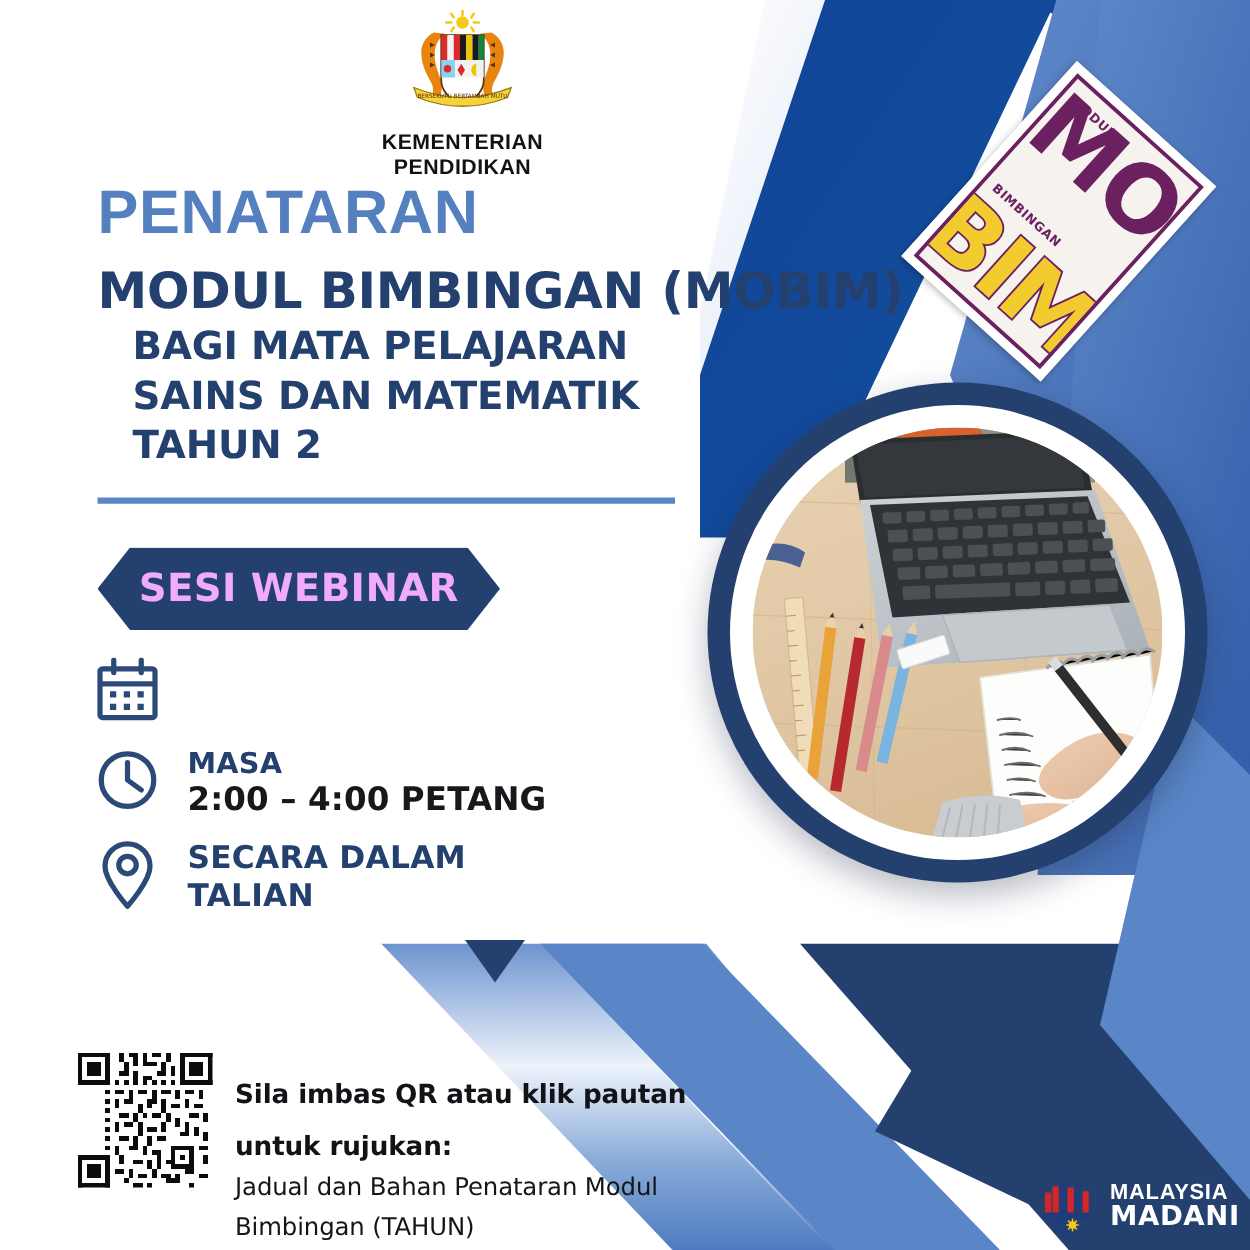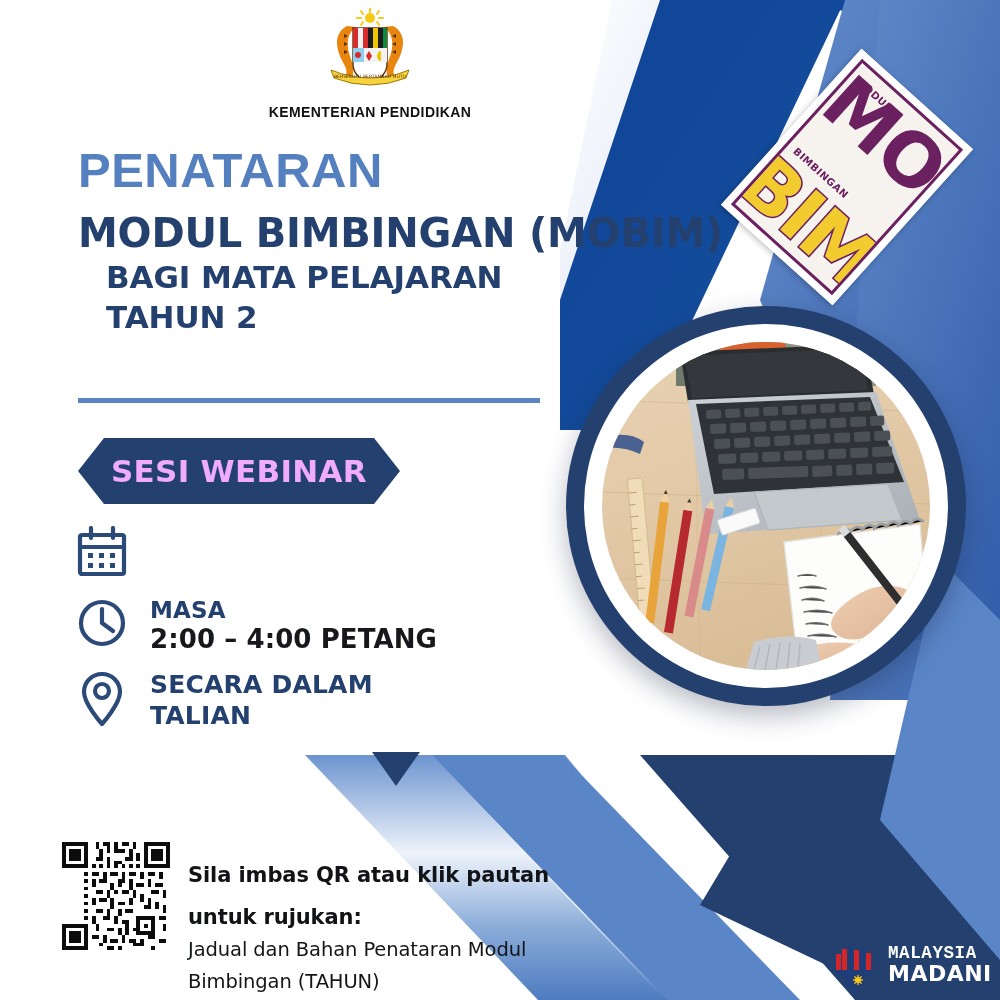--- a/index.html
+++ b/index.html
@@ -21,21 +21,21 @@
   .bg-layer { position: absolute; inset: 0; overflow: hidden; }
 
   
   .crest-block {
     position: absolute; left: 255px; top: 8px;
     width: 230px; text-align: center;
   }
   .crest-svg { display: block; margin: 0 auto; }
   .crest-caption {
     margin-top: 4px;
-    font-size: 14px; font-weight: 700; letter-spacing: .4px;
+    font-size: 17px; font-weight: 700; letter-spacing: .4px;
     color: #111215;
     font-family: "Liberation Sans", sans-serif;
   }
 
   
   .title-block { position: absolute; left: 78px; top: 145px; width: 600px; }
   .t-pen {
     font-size: 49px; font-weight: 800; letter-spacing: .5px;
     color: #5580bf; line-height: 1.06;
     font-family: Liberation Sans, sans-serif;
@@ -172,21 +172,21 @@
 
   
   .madani {
     position: absolute; left: 833px; top: 940px;
     display: flex; align-items: center;
   }
   .madani-text { margin-left: 7px; }
   .madani-l1 {
     font-size: 17.5px; font-weight: 800; color: #ffffff;
     letter-spacing: .6px; line-height: 1.0;
-    font-family: Liberation Mono, monospace;
+    font-family: Liberation Sans, sans-serif;
   }
   .madani-l2 {
     font-size: 22px; font-weight: 800; color: #ffffff;
     letter-spacing: .5px; line-height: 1.05;
     font-family: "DejaVu Sans", sans-serif;
   }
 </style>
 </head>
 <body>
 
@@ -296,20 +296,21 @@
       <path d="M20 62 q39 16 78 0 l-3 8 q-36 14 -72 0 z" fill="#f6d23c" stroke="#9a7a10" stroke-width="1"></path>
       <text x="59" y="70" text-anchor="middle" font-size="4.6" font-family="DejaVu Sans, sans-serif" fill="#5b3108">BERSEKUTU BERTAMBAH MUTU</text>
     </svg>
     <div class="crest-caption">KEMENTERIAN PENDIDIKAN</div>
   </div>
 
   <div class="title-block">
     <div class="t-pen">PENATARAN</div>
     <div class="t-main">MODUL BIMBINGAN (MOBIM)</div>
     <div class="t-sub">BAGI MATA PELAJARAN</div>
+    <div class="t-sub">SAINS DAN MATEMATIK</div>
     <div class="t-sub">TAHUN 2</div>
   </div>
   <div class="rule"></div>
 
   <div class="hex-banner">
     <span>SESI WEBINAR</span>
   </div>
 
   <div class="details">
 

